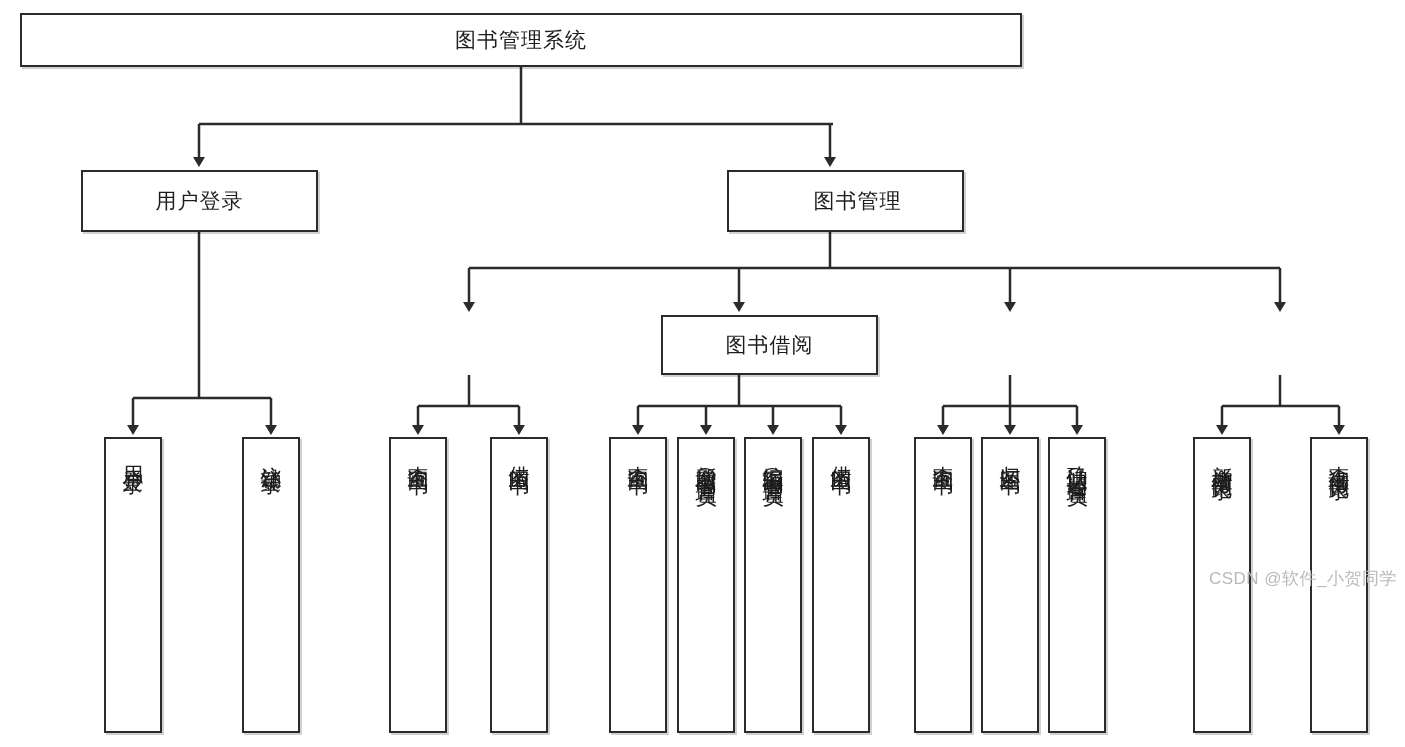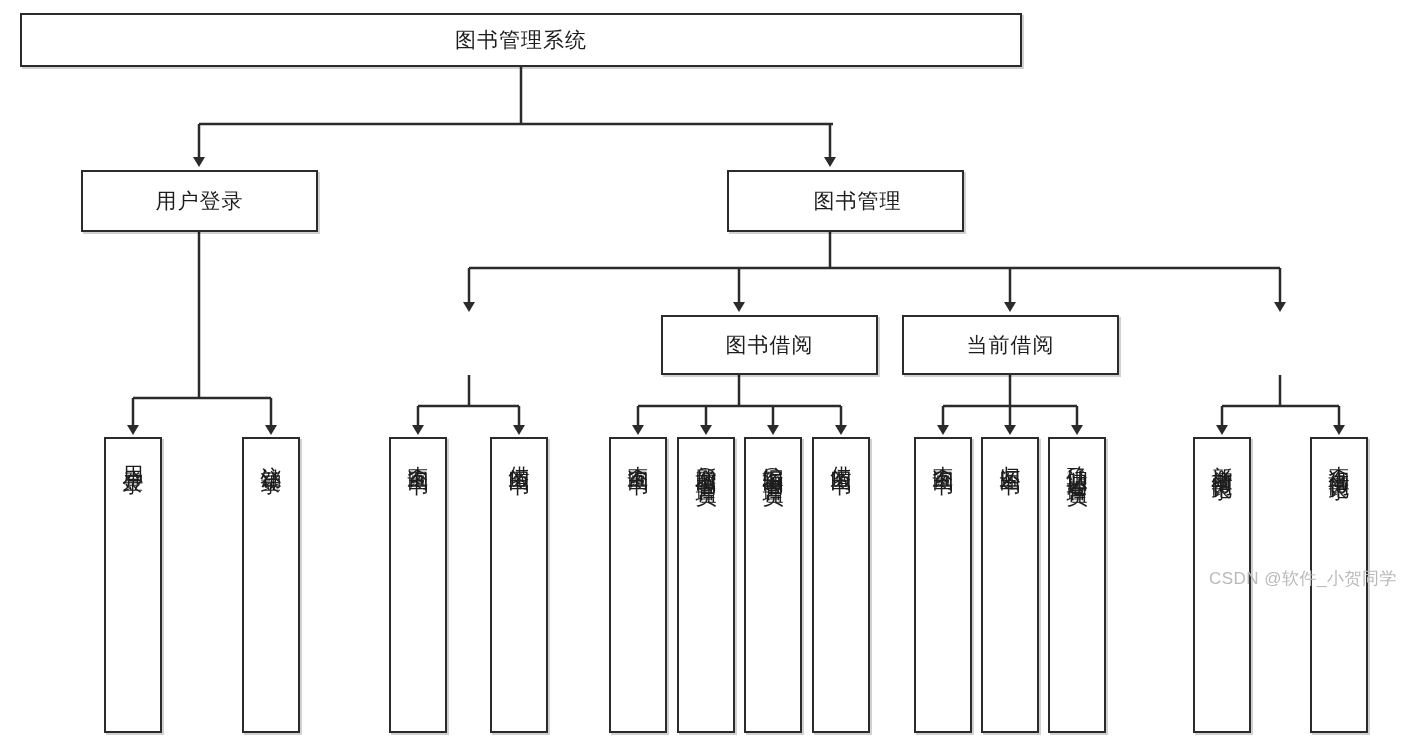--- a/index.html
+++ b/index.html
@@ -117,23 +117,20 @@
   <div class="node" style="left:81px;top:170px;width:237px;height:62px;">
     <span class="lbl">用户登录</span>
   </div>
   <div class="node" style="left:727px;top:170px;width:237px;height:62px;padding-left:24px;">
     <span class="lbl">图书管理</span>
   </div>
 
   <div class="node" style="left:631px;top:315px;width:217px;height:60px;margin-left:30px;">
     <span class="lbl">图书借阅</span>
   </div>
-  <div class="node" style="left:902px;top:315px;width:217px;height:60px;">
-    <span class="lbl">当前借阅</span>
-  </div>
 
   <div class="node vert" style="left:104px;top:437px;width:58px;height:296px;">
     <span class="lbl">用户登录</span>
   </div>
   <div class="node vert" style="left:242px;top:437px;width:58px;height:296px;">
     <span class="lbl">注销登录</span>
   </div>
 
   <div class="node vert" style="left:389px;top:437px;width:58px;height:296px;">
     <span class="lbl">查询图书</span>

